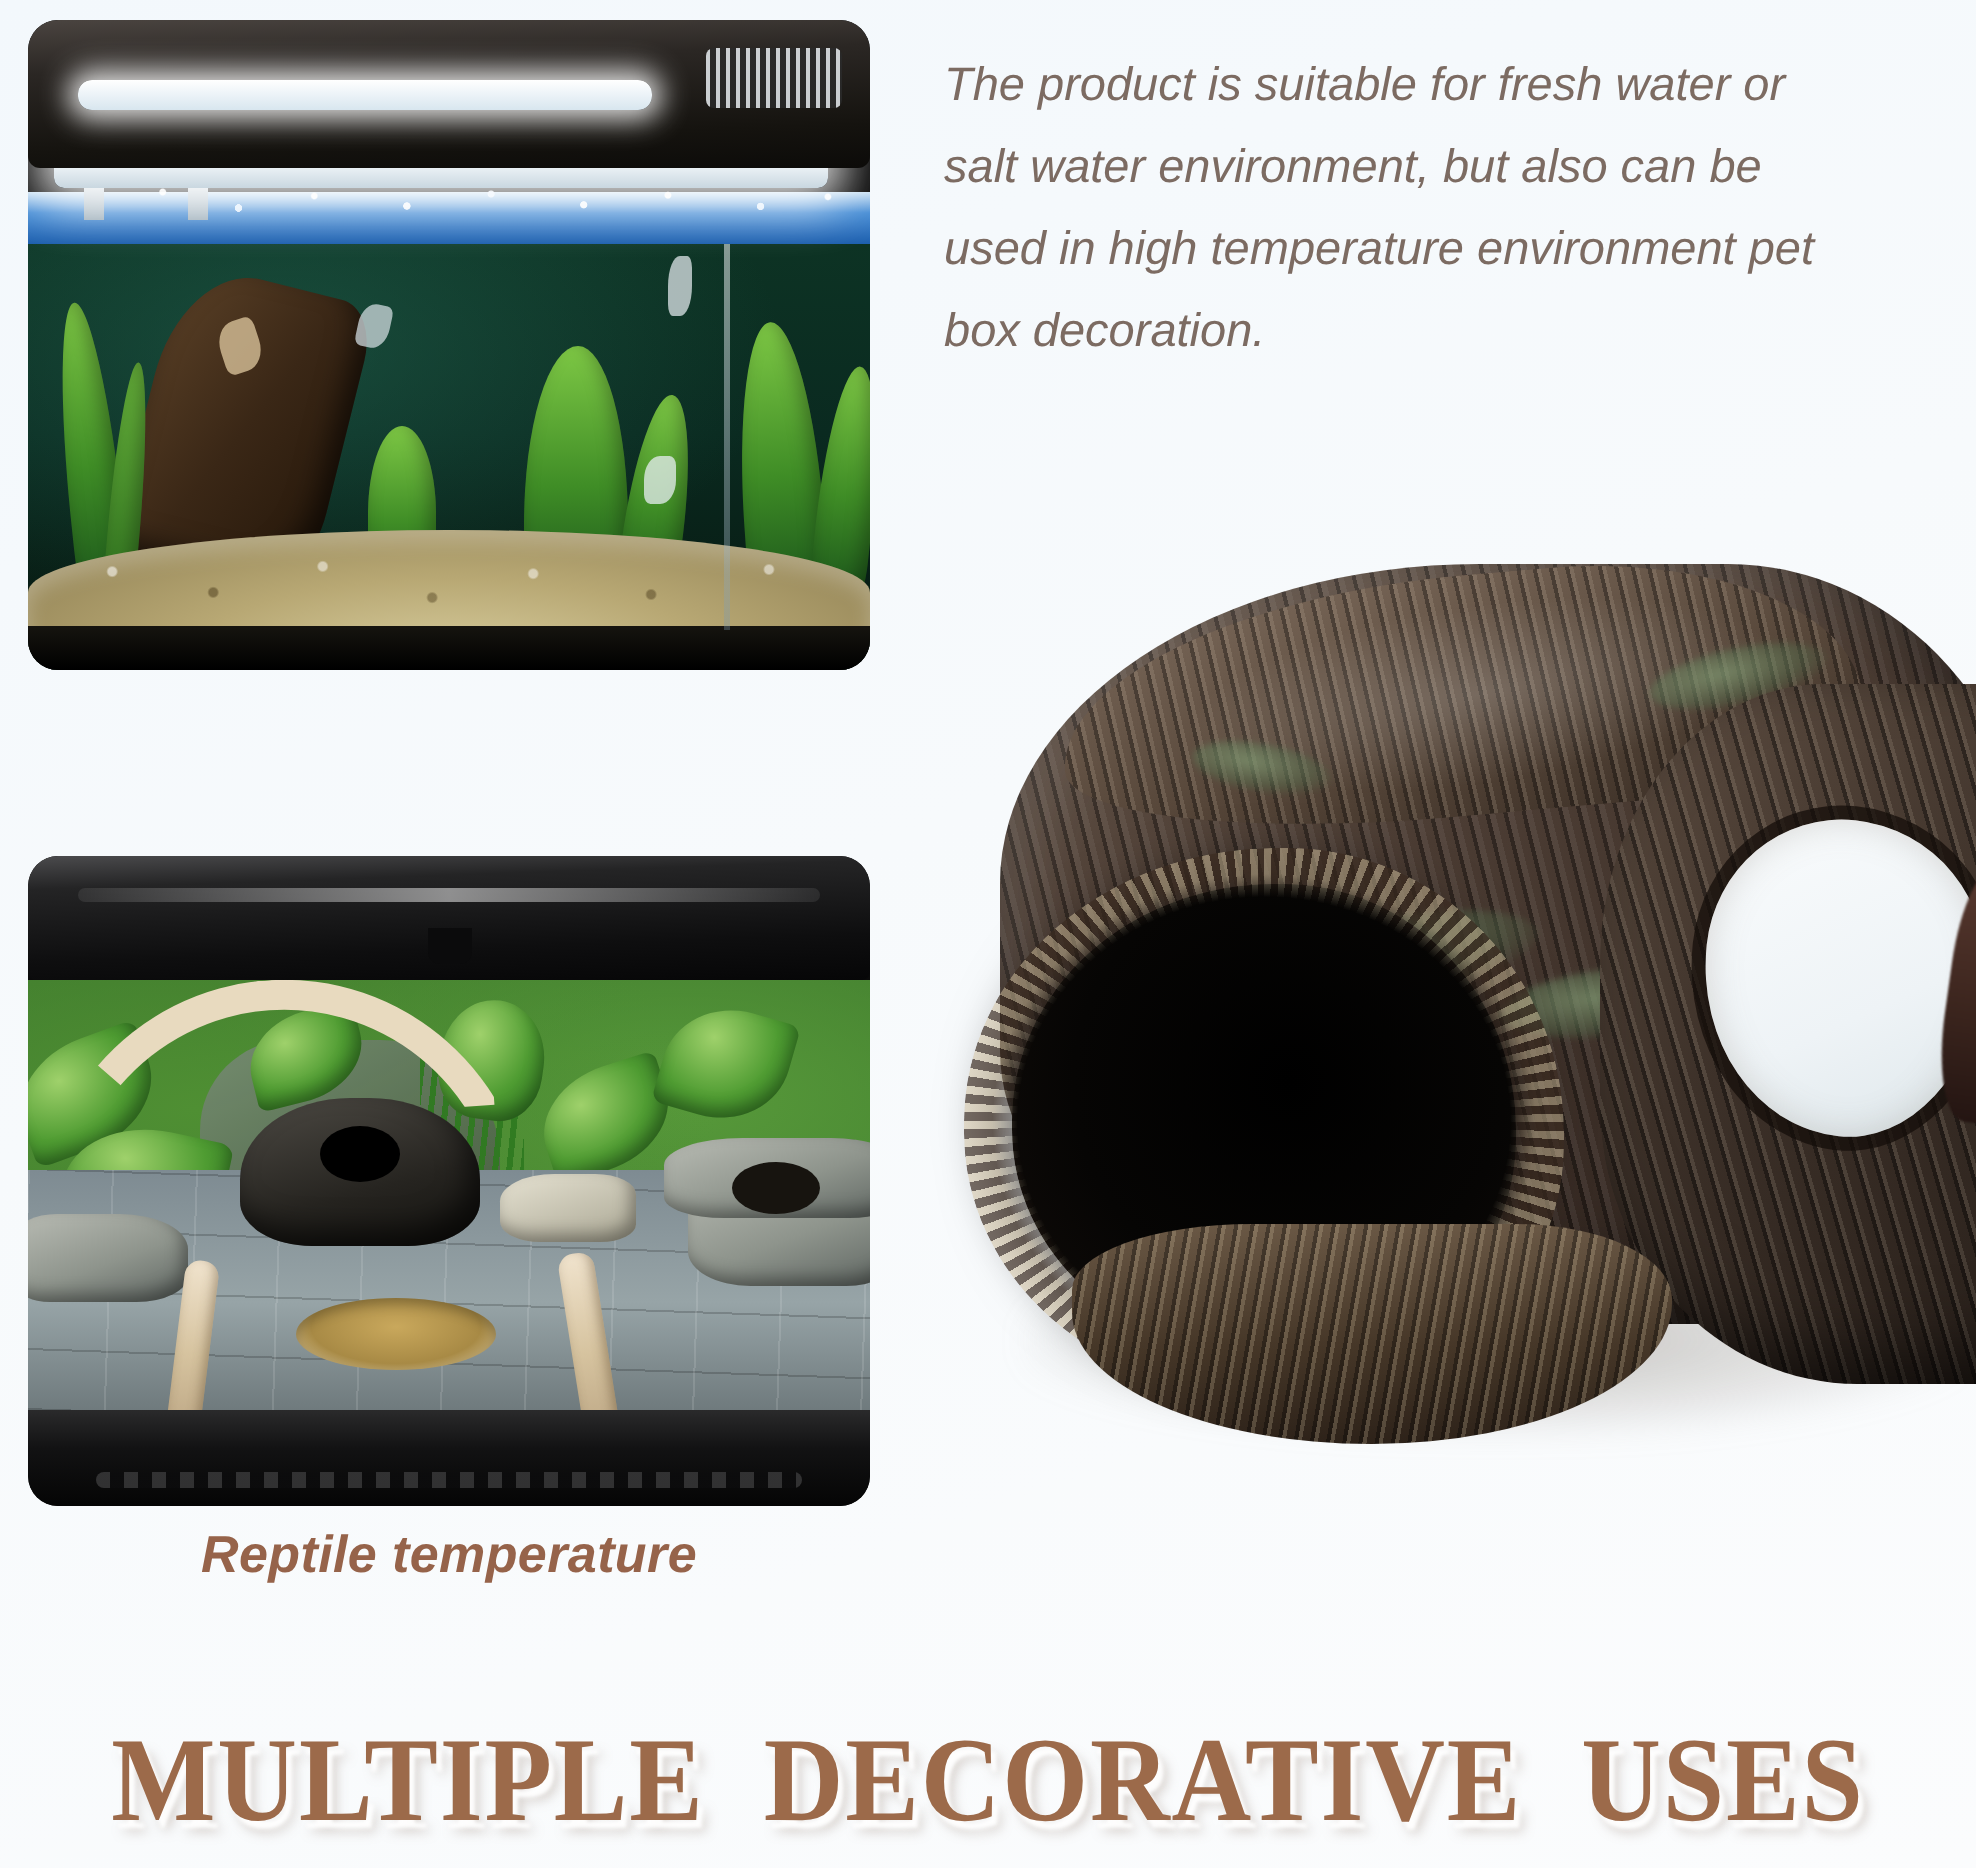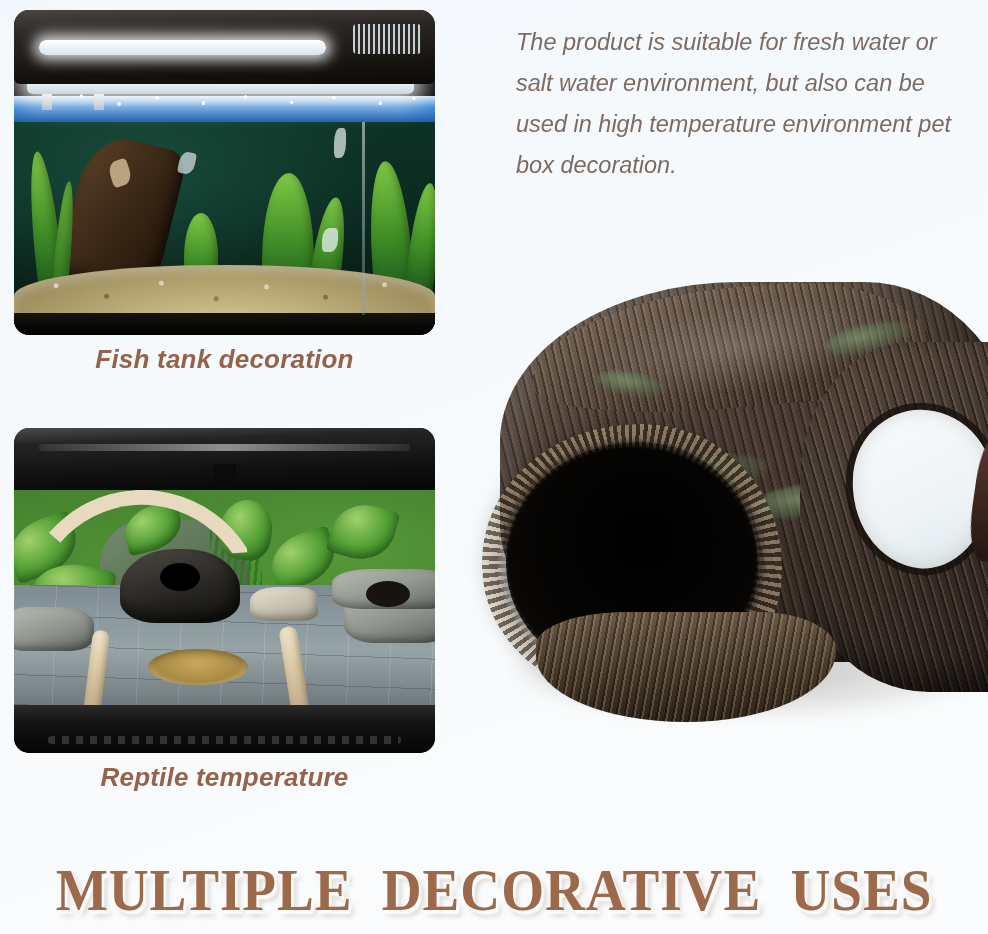--- a/index.html
+++ b/index.html
@@ -271,21 +271,21 @@
     font-size: 26px;
     color: #96634a;
     letter-spacing: .2px;
   }
   #caption-fish { top: 344px; }
   #caption-reptile { top: 762px; }
 
   
   .description {
     position: absolute;
-    left: 516px;
+    left: 472px;
     top: 22px;
     width: 462px;
     font-style: italic;
     font-size: 23.5px;
     line-height: 41px;
     color: #7c6b62;
   }
 
   
   .product-stage {
@@ -434,21 +434,20 @@
       <div class="aq-bracket" style="left:28px;"></div>
       <div class="aq-bracket" style="left:80px;"></div>
       <div class="aq-lightbar"></div>
       <div class="aq-hood">
         <div class="aq-hood-glow"></div>
         <div class="aq-vent"></div>
       </div>
     </div>
   </div>
 
-  <div class="caption" id="caption-fish">Fish tank decoration</div>
 
   <div class="photo" id="photo-terrarium">
     <div class="photo-inner">
       <div class="tr-scene">
         <div class="tr-rockwall"></div>
         <div class="grass"></div>
         <div class="leaf l1"></div>
         <div class="leaf l2"></div>
         <div class="leaf l3"></div>
         <div class="leaf l4"></div>

